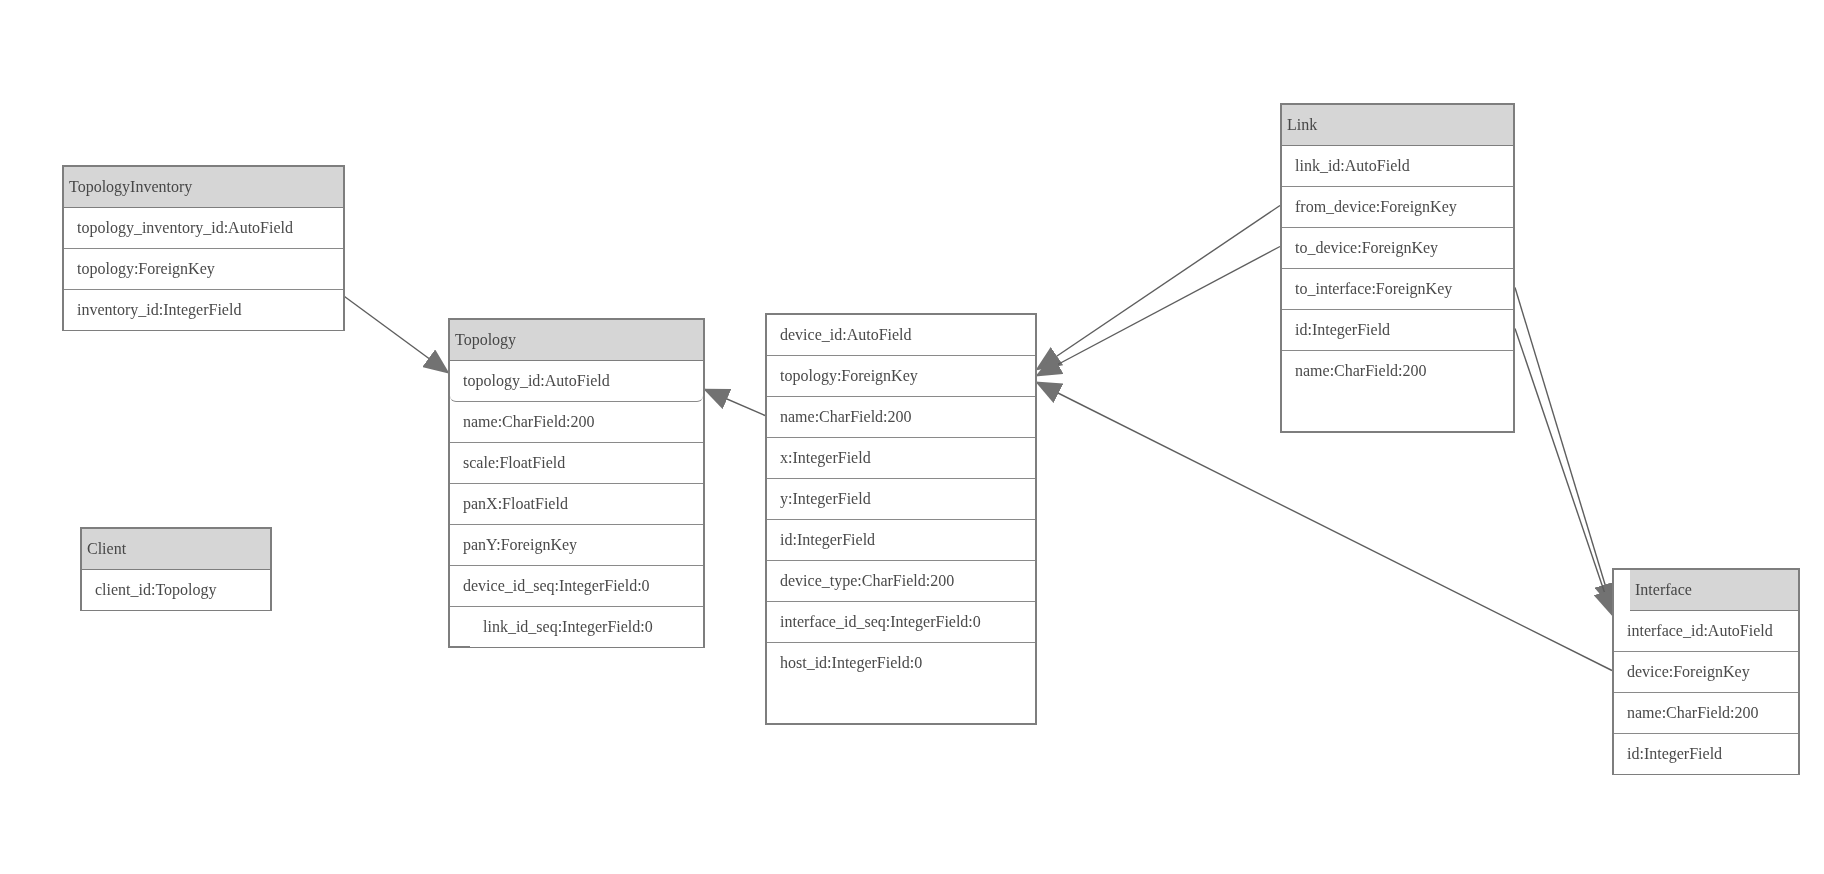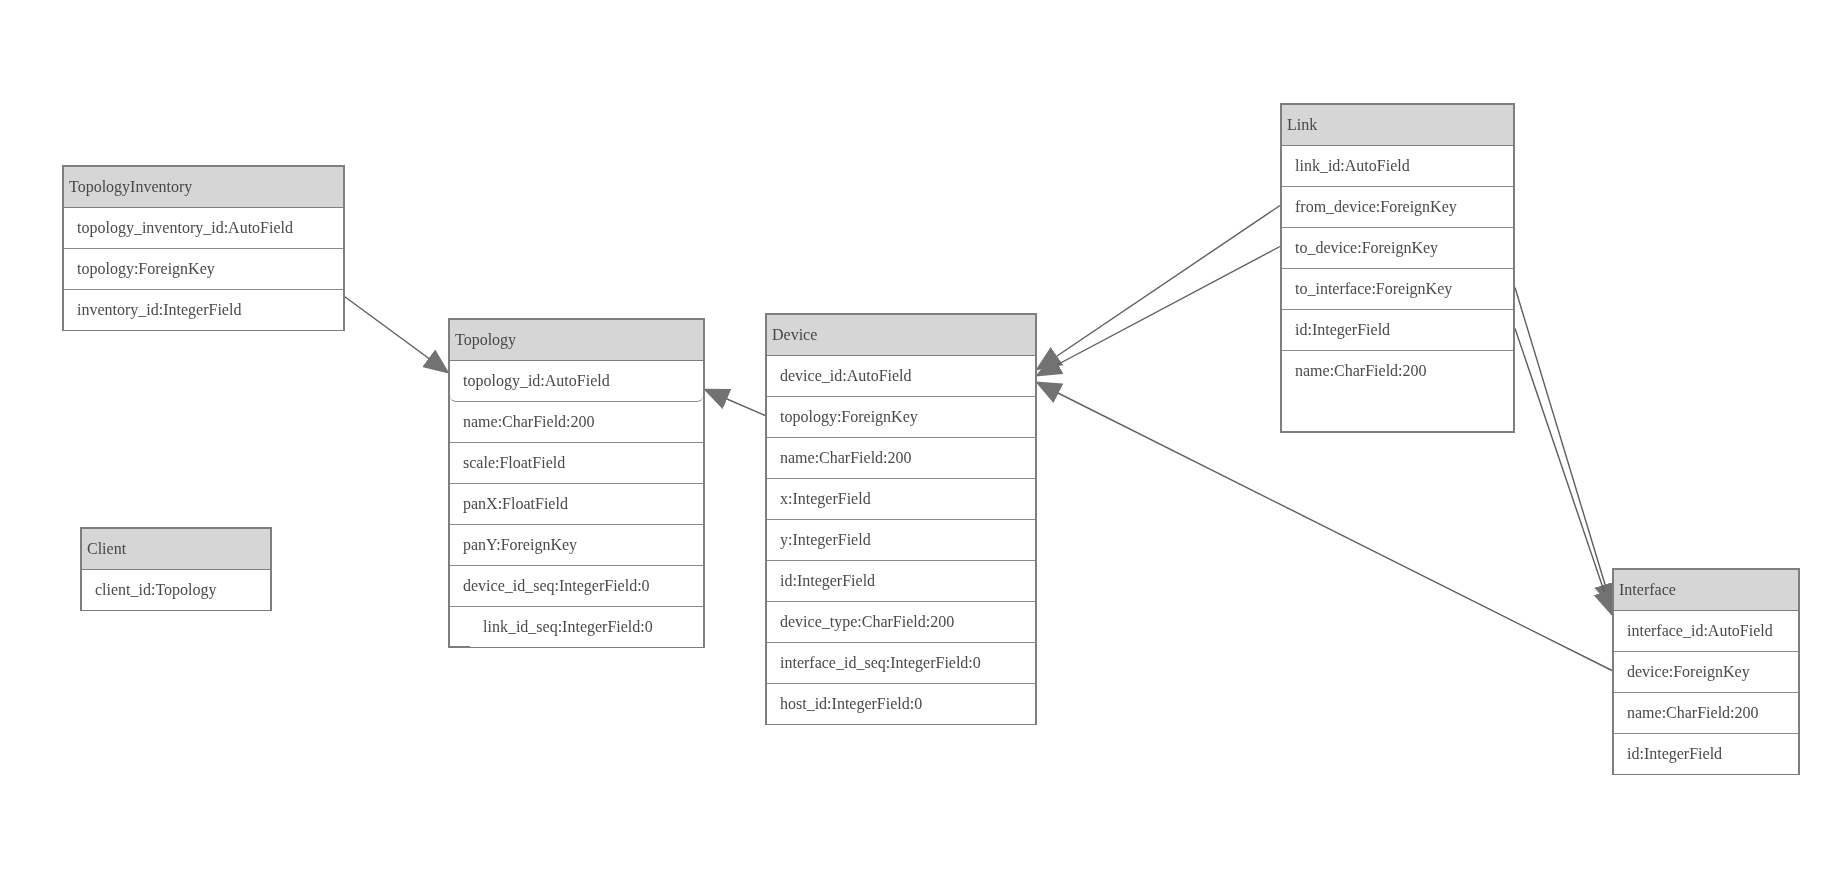--- a/index.html
+++ b/index.html
@@ -100,41 +100,40 @@
         <div class="row" style="height: 41px;">panX:FloatField</div>
         <div class="row" style="height: 41px;">panY:ForeignKey</div>
         <div class="row" style="height: 41px;">device_id_seq:IntegerField:0</div>
         <div class="row" style="height: 40px; margin-left: 20px;">link_id_seq:IntegerField:0</div>
       </div>
       <div class="entity" style="left: 80px; top: 527px; width: 192px; height: 84px;">
         <div class="header" style="height: 41px;">Client</div>
         <div class="row" style="height: 40px;">client_id:Topology</div>
       </div>
       <div class="entity" style="left: 765px; top: 313px; width: 272px; height: 412px;">
-        <div class="header" style="height: 41px;">Device</div>
         <div class="row" style="height: 41px;">device_id:AutoField</div>
         <div class="row" style="height: 41px;">topology:ForeignKey</div>
         <div class="row" style="height: 41px;">name:CharField:200</div>
         <div class="row" style="height: 41px;">x:IntegerField</div>
         <div class="row" style="height: 41px;">y:IntegerField</div>
         <div class="row" style="height: 41px;">id:IntegerField</div>
         <div class="row" style="height: 41px;">device_type:CharField:200</div>
         <div class="row" style="height: 41px;">interface_id_seq:IntegerField:0</div>
         <div class="row" style="height: 40px;">host_id:IntegerField:0</div>
       </div>
       <div class="entity" style="left: 1280px; top: 103px; width: 235px; height: 330px;">
         <div class="header" style="height: 41px;">Link</div>
         <div class="row" style="height: 41px;">link_id:AutoField</div>
         <div class="row" style="height: 41px;">from_device:ForeignKey</div>
         <div class="row" style="height: 41px;">to_device:ForeignKey</div>
         <div class="row" style="height: 41px;">to_interface:ForeignKey</div>
         <div class="row" style="height: 41px;">id:IntegerField</div>
         <div class="row" style="height: 40px;">name:CharField:200</div>
       </div>
       <div class="entity" style="left: 1612px; top: 568px; width: 188px; height: 207px;">
-        <div class="header" style="height: 41px;">Interface</div>
+        <div class="header" style="height: 41px; margin-left: 16px;">Interface</div>
         <div class="row" style="height: 41px;">interface_id:AutoField</div>
         <div class="row" style="height: 41px;">device:ForeignKey</div>
         <div class="row" style="height: 41px;">name:CharField:200</div>
         <div class="row" style="height: 40px;">id:IntegerField</div>
       </div>
     </div>
 </div>
 
 </body></html>

